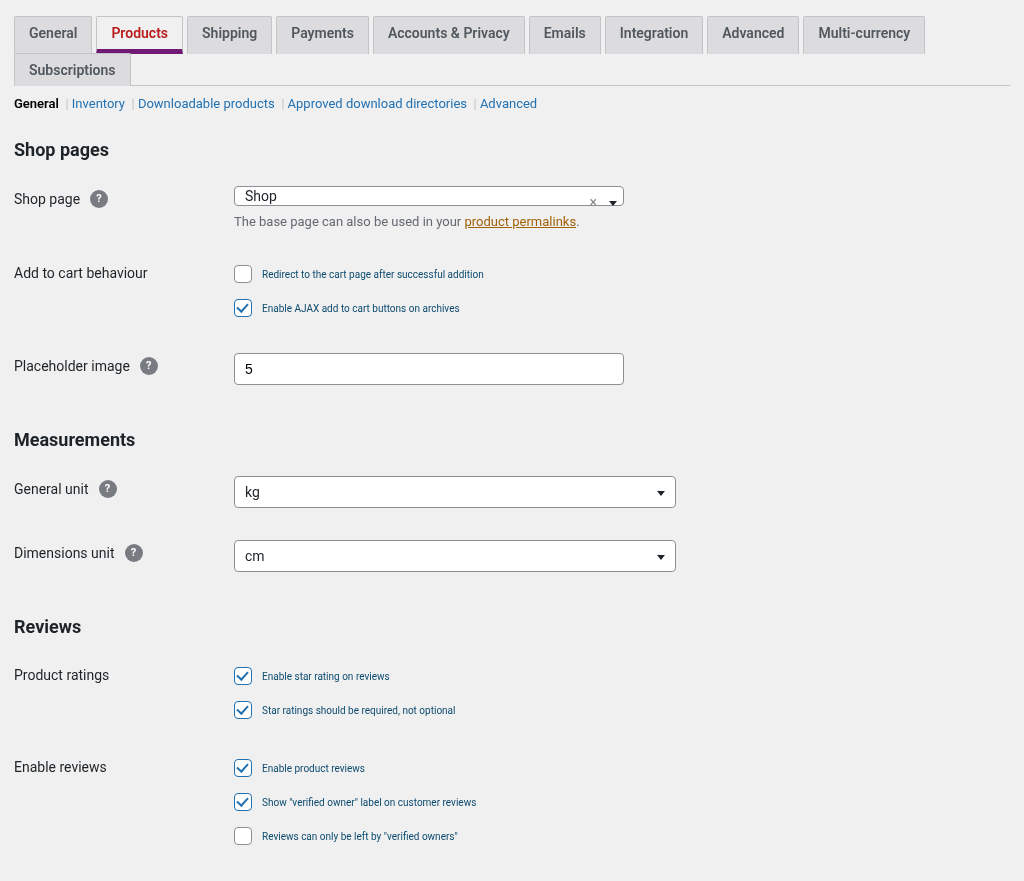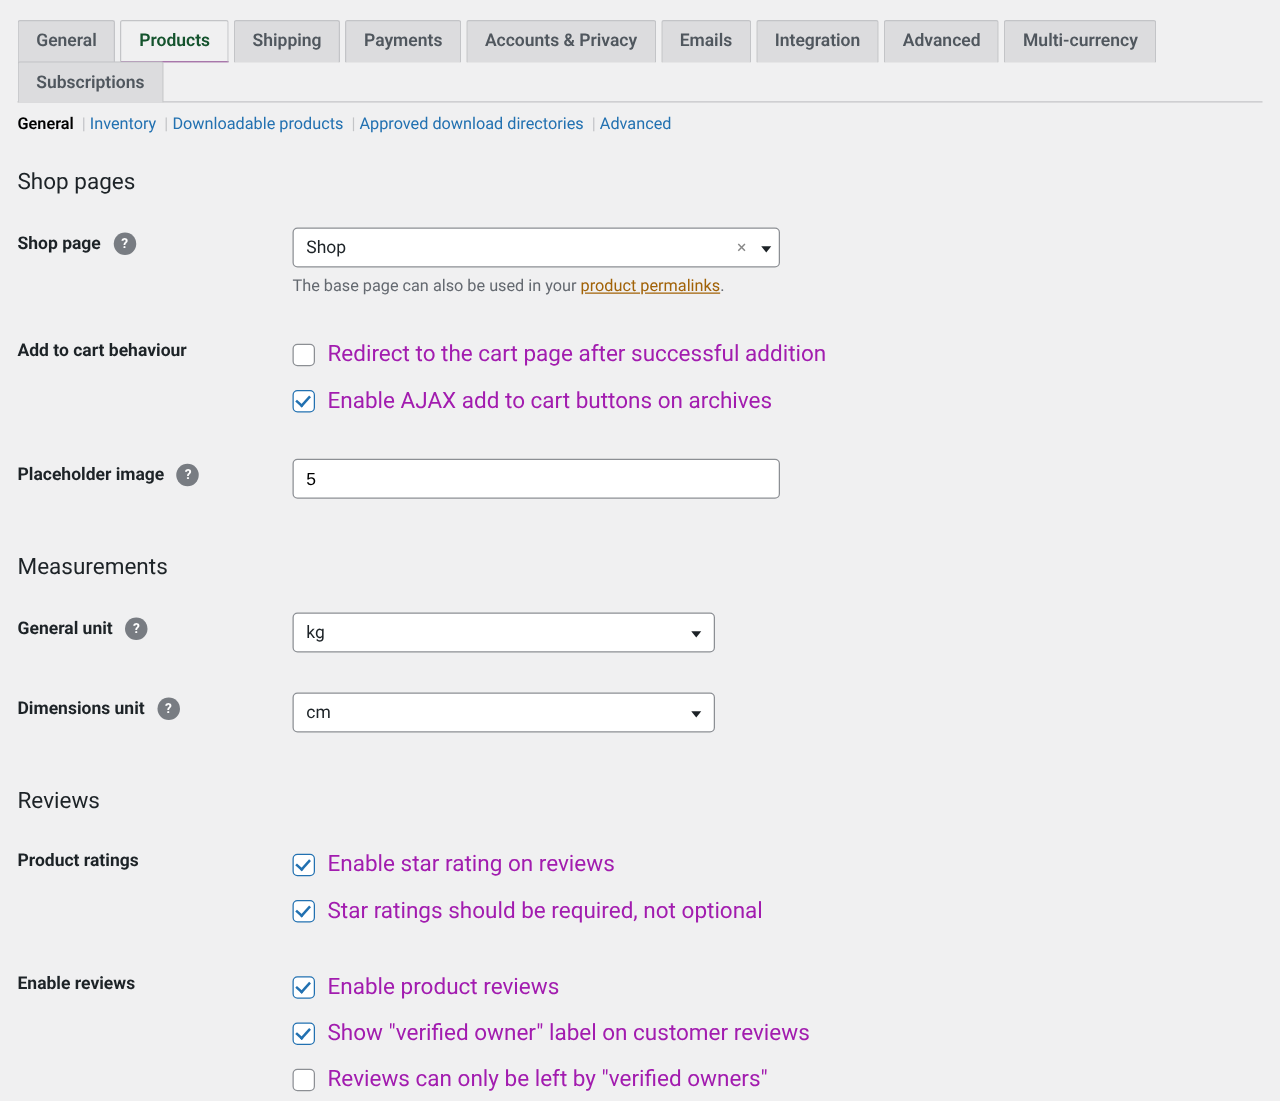--- a/index.html
+++ b/index.html
@@ -1,46 +1,46 @@
 <!DOCTYPE html>
 <html><head>
 <meta charset="utf-8">
 <style>
 html,body{margin:0;padding:0;background:#f0f0f1;font-family:-apple-system,BlinkMacSystemFont,"Segoe UI",Roboto,Helvetica,Arial,sans-serif;color:#1d2327;font-size:14px;-webkit-font-smoothing:antialiased}
 .page{width:1024px;min-height:881px;box-sizing:border-box;padding:16px 14px 20px}
 .nav-tab-wrapper{border-bottom:1px solid #c3c4c7;margin:0;padding:0;display:flex;flex-wrap:wrap;gap:0}
 .nav-tab{float:left;border:1px solid #c3c4c7;border-bottom:none;background:#dcdcde;color:#50575e;font-size:14px;font-weight:600;padding:8px 14px;margin:0 4px -1px 0;text-decoration:none;cursor:pointer;border-radius:2px 2px 0 0}
-.nav-tab-active{background:#f0f0f1;border-bottom:1px solid #701a75;color:#14532d}
+.nav-tab-active{background:#f0f0f1;border-bottom:5px solid #701a75;color:#b91c1c}
 .subsubsub{list-style:none;margin:10px 0 0;padding:0;font-size:13px;color:#646970}
 .subsubsub li{display:inline}
 .subsubsub a{color:#2271b1;text-decoration:none}
 .subsubsub .current{font-weight:600;color:#000}
 .subsubsub .sep{color:#c3c4c7}
-h2.section{font-size:18px;font-weight:400;margin:28px 0 10px;color:#1d2327}
+h2.section{font-size:18px;font-weight:700;margin:28px 0 10px;color:#1d2327}
 table.form-table{width:100%;border-collapse:collapse}
-table.form-table th{width:210px;text-align:left;vertical-align:top;font-weight:700;font-size:14px;padding:20px 10px 20px 0}
+table.form-table th{width:210px;text-align:left;vertical-align:top;font-weight:400;font-size:14px;padding:20px 10px 20px 0}
 table.form-table td{vertical-align:top;font-size:14px;padding:16px 0}
 .help-tip{display:inline-block;width:18px;height:18px;border-radius:50%;background:#787c82;color:#787c82;position:relative;margin-left:4px;vertical-align:middle}
 .help-tip:after{content:"?";position:absolute;left:0;top:0;width:18px;height:18px;line-height:18px;text-align:center;color:#fff;font-size:11px;font-weight:700}
 .help-wrap{display:flex;align-items:center;gap:6px}
-.select2{position:relative;width:390px;background:#fff;border:1px solid #8c8f94;border-radius:4px;height:32px;display:flex;align-items:center;padding:0 40px 0 10px;cursor:pointer;box-sizing:border-box}
+.select2{position:relative;width:390px;background:#fff;border:1px solid #8c8f94;border-radius:4px;height:20px;display:flex;align-items:center;padding:0 40px 0 10px;cursor:pointer;box-sizing:border-box}
 .select2 .clear{position:absolute;right:26px;top:0;height:32px;line-height:30px;color:#888;font-size:14px}
 .select2 .arrow{position:absolute;right:6px;top:0;height:32px;display:flex;align-items:center}
 .chev{width:0;height:0;border-left:4px solid transparent;border-right:4px solid transparent;border-top:5px solid #1d2327}
-.select-native{width:338px;height:32px;background:#fff;border:1px solid #8c8f94;border-radius:4px;padding:0 28px 0 10px;font-size:14px;position:relative;display:flex;align-items:center;cursor:pointer;box-sizing:border-box}
+.select-native{width:442px;height:32px;background:#fff;border:1px solid #8c8f94;border-radius:4px;padding:0 28px 0 10px;font-size:14px;position:relative;display:flex;align-items:center;cursor:pointer;box-sizing:border-box}
 .select-native .arrow{position:absolute;right:10px;top:0;height:32px;display:flex;align-items:center}
 .description{color:#646970;font-size:13px;margin-top:8px}
 .description a{color:#a16207;text-decoration:underline}
 .text-input{width:390px;height:32px;background:#fff;border:1px solid #8c8f94;border-radius:4px;padding:0 10px;font-size:14px;box-sizing:border-box}
 .check-row{display:flex;align-items:center;gap:10px;margin:4px 0 16px}
 .check-row:last-child{margin-bottom:4px}
 .check{width:18px;height:18px;border:1.5px solid #8c8f94;border-radius:4px;background:#fff;cursor:pointer;position:relative;flex:none;box-sizing:border-box}
 .check.checked{border-color:#2271b1}
 .check.checked:after{content:"";position:absolute;left:4px;top:1px;width:5px;height:9px;border:solid #2271b1;border-width:0 2px 2px 0;transform:rotate(42deg)}
-.check-label{color:#a21caf;font-size:18px}
+.check-label{color:#0c4a6e;font-size:10px}
 </style>
 </head>
 <body>
 <div class="page">
 
 <nav class="nav-tab-wrapper" id="tabs-container">
       <a class="nav-tab">General</a>
       <a class="nav-tab nav-tab-active">Products</a>
       <a class="nav-tab">Shipping</a>
       <a class="nav-tab">Payments</a>

